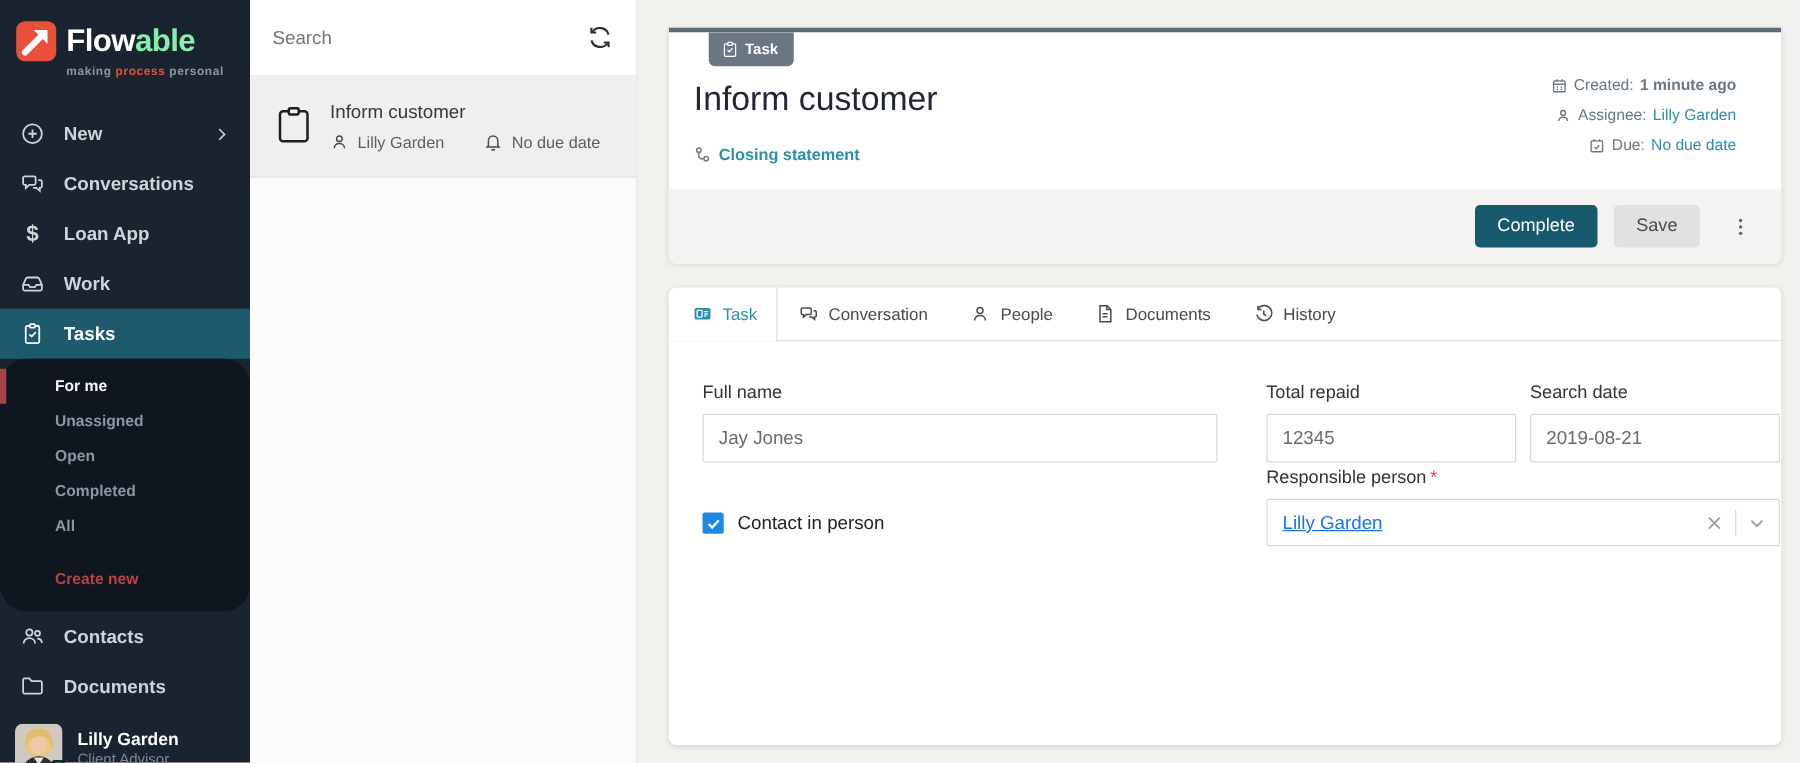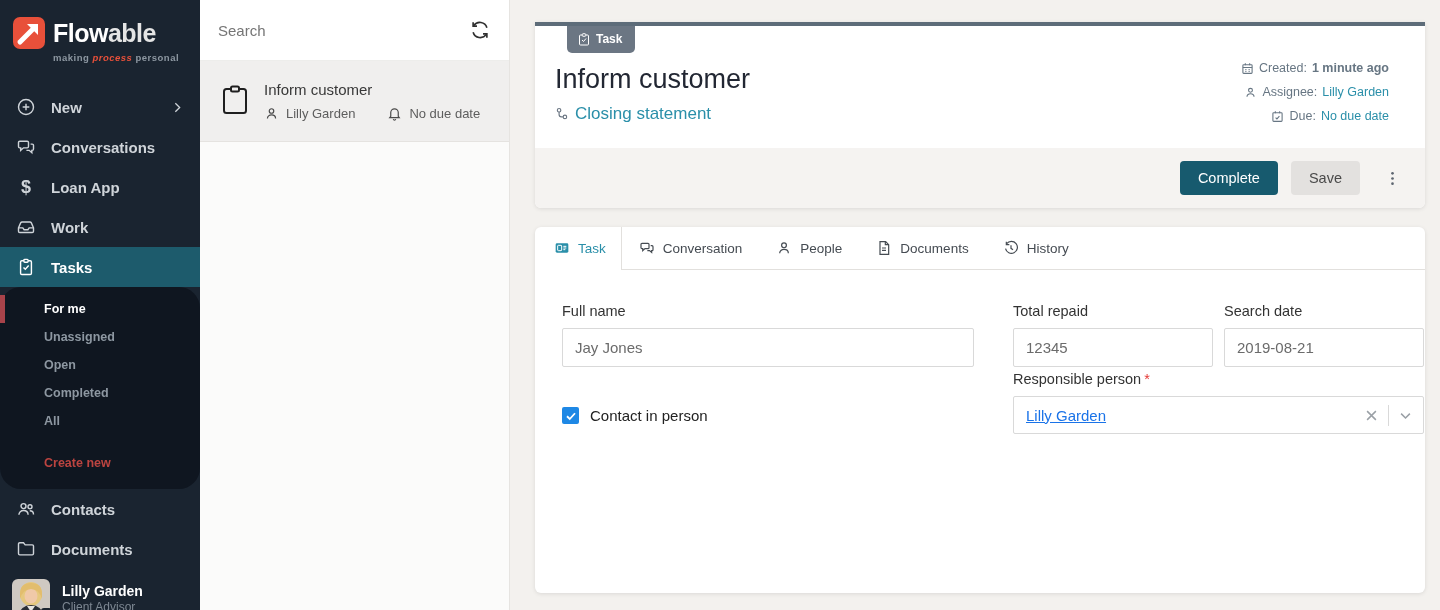--- a/index.html
+++ b/index.html
@@ -7,23 +7,23 @@
     font-family:"Liberation Sans", sans-serif; background:#f3f1ee; }
 
   
   .sidebar { position:absolute; left:0; top:0; width:200px; height:610px;
     background:#1a2430; color:#cfd4d9; display:flex; flex-direction:column; }
   .logo-block { padding:16px 12px 10px 12px; }
   .logo-row { display:flex; align-items:center; gap:7px; }
   .logo-mark { width:34px; height:34px; flex:0 0 34px; }
   .brand { font-size:25px; font-weight:700; letter-spacing:-0.5px; line-height:1; }
   .brand .flow { color:#ffffff; }
-  .brand .able { color:#e5e5e5; }
+  .brand .able { color:#86efac; }
   .tagline { font-size:9.5px; letter-spacing:0.5px; color:#8d97a1; margin:2px 0 0 41px; font-weight:600; }
-  .tagline .red { color:#e8503a;font-style:italic; }
+  .tagline .red { color:#e8503a; }
 
   .nav { margin-top:14px; }
   .nav-item { height:40px; display:flex; align-items:center; gap:15px; padding:0 16px;
     font-size:15px; font-weight:600; color:#cfd4d9; cursor:pointer; }
   .nav-item svg { width:20px; height:20px; flex:0 0 20px; }
   .nav-item .spacer { flex:1; }
   .nav-item.active { background:#1d5b6c; color:#ffffff; }
   .dollar-glyph { width:20px; text-align:center; font-size:18px; font-weight:700; }
 
   .submenu { background:#0f1620; padding:8px 0 12px 0;border-radius:21px; }
@@ -63,22 +63,22 @@
     background:#f3f1ee; padding:22px 19px 22px 21px; }
 
   .header-card { position:relative; background:#ffffff; border-top:4px solid #5d6c79;
     border-radius:0 0 6px 6px; box-shadow:0 1px 4px rgba(0,0,0,0.10); }
   .badge { position:absolute; left:32px; top:0; background:#6b7683; color:#fff;
     font-size:12px; font-weight:600; padding:6px 13px 7px 11px; border-radius:0 0 5px 5px;
     display:flex; align-items:center; gap:6px; }
   .badge svg { width:12px; height:13px; }
   .header-body { display:flex; justify-content:space-between; padding:30px 36px 20px 20px; }
   .page-title { font-size:27px; font-weight:400; color:#222733; margin-top:8px; }
-  .process-link { display:flex; align-items:center; gap:6px; margin-top:9px;
-    font-size:17px; font-weight:400; color:#2a8fa9; cursor:pointer; }
+  .process-link { display:flex; align-items:center; gap:6px; margin-top:21px;
+    font-size:13px; font-weight:700; color:#2a8fa9; cursor:pointer; }
   .process-link svg { width:14px; height:14px; color:#6b7683; }
   .meta-list { text-align:right; font-size:12.5px; color:#677683; line-height:24px; }
   .meta-line { display:flex; justify-content:flex-end; align-items:center; gap:5px; }
   .meta-line svg { width:13px; height:13px; color:#677683; }
   .meta-link { color:#2a8fa9; cursor:pointer; }
   .meta-strong { font-weight:600; }
 
   .action-strip { background:#f5f3f1; border-radius:0 0 6px 6px; padding:13px 20px;
     display:flex; justify-content:flex-end; align-items:center; gap:13px; }
   .btn { font-family:"Liberation Sans", sans-serif; font-size:14.5px; border:none;

